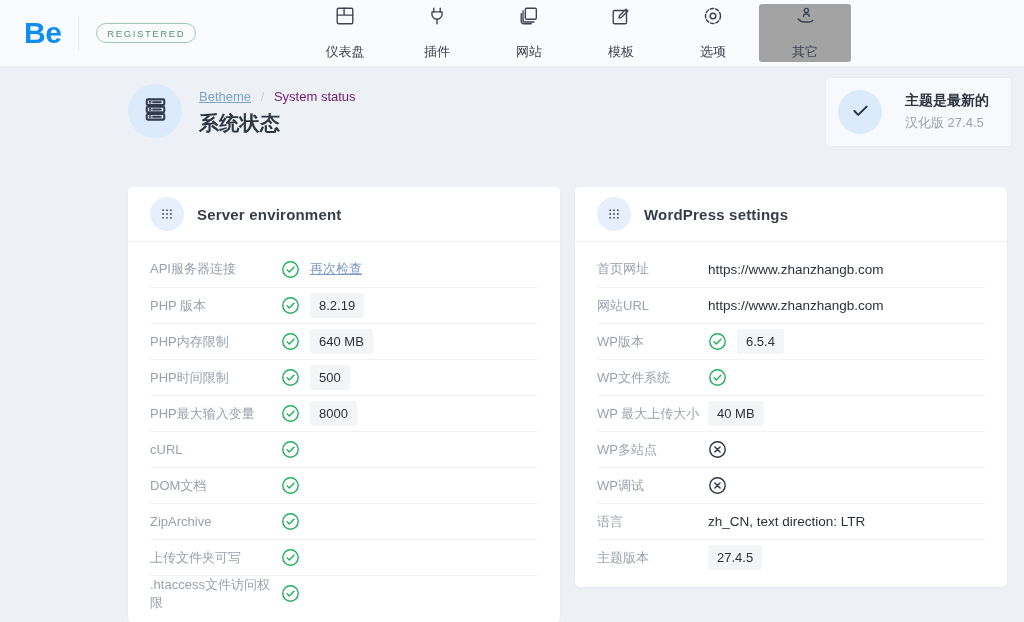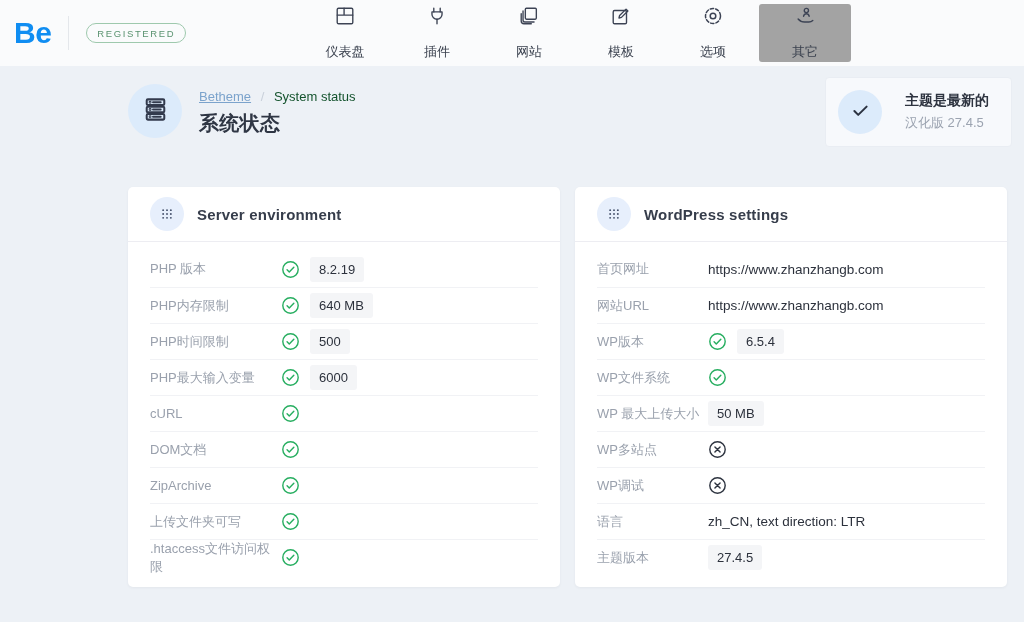--- a/index.html
+++ b/index.html
@@ -7,21 +7,21 @@
   body {
     font-family: "Liberation Sans", "DejaVu Sans", sans-serif;
     background:#edf1f6;
     color:#2c313c;
   }
   
   .topbar{
     height:66px; background:#fafbfc;
     display:flex; align-items:center; position:relative;
   }
-  .logo{ font-size:30px; font-weight:700; color:#0f8df2; margin-left:14px; letter-spacing:-.5px; cursor:pointer;}
+  .logo{ font-size:30px; font-weight:700; color:#0f8df2; margin-left:24px; letter-spacing:-.5px; cursor:pointer;}
   .logo-sep{ width:1px; height:34px; background:#e4e7eb; margin:0 17px; }
   .reg-badge{
     border:1px solid #9ec9ad; color:#59926f; font-size:9.5px; font-weight:400;
     letter-spacing:1.6px; padding:4px 10px 3px; border-radius:10px;
   }
   .main-nav{ position:absolute; right:173px; top:4px; height:58px; display:flex; }
   .nav-item{
     width:92px; height:58px; display:flex; flex-direction:column;
     align-items:center; justify-content:center; gap:16px;
     border-radius:3px; cursor:pointer;
@@ -32,21 +32,21 @@
   .nav-icon svg{ display:block; }
   
   .hero{ display:flex; align-items:flex-start; padding:18px 12px 0 128px; height:121px; }
   .hero-icon-circle{
     width:54px; height:54px; border-radius:50%; background:#dcebfb;
     display:flex; align-items:center; justify-content:center; margin-right:17px; flex-shrink:0;
   }
   .breadcrumb{ font-size:13px; margin-top:5px; }
   .breadcrumb a{ color:#7ba3cc; text-decoration:underline; cursor:pointer; }
   .breadcrumb .bc-sep{ color:#c9d0da; margin:0 6px; }
-  .breadcrumb .bc-current{ color:#14532d; }
+  .breadcrumb .bc-current{ color:#701a75; }
   .page-title{ font-size:20px; font-weight:600; color:#2f3644; margin-top:6px; letter-spacing:.3px; }
   .status-card{
     margin-left:auto; margin-top:-7px; width:187px; min-height:70px;
     background:#f7f9fc; border:1px solid #e9edf3; border-radius:4px;
     display:flex; align-items:center; gap:23px; padding:10px 12px;
   }
   .status-circle{
     width:44px; height:44px; border-radius:50%; background:#dcebfb;
     display:flex; align-items:center; justify-content:center; flex-shrink:0;
   }
@@ -191,20 +191,30 @@
             <circle cx="15.5" cy="10" r="1.35"></circle>
             <circle cx="4.5" cy="15.5" r="1.35"></circle>
             <circle cx="10" cy="15.5" r="1.35"></circle>
             <circle cx="15.5" cy="15.5" r="1.35"></circle>
           </svg>
         </span>
          <span class="card-title" data-name="panel-title">Server environment</span>
        </header>
        <div class="rows" data-name="panel-rows">
         <div class="row" data-name="table-row">
+          <span class="row-label" data-name="row-label">API服务器连接</span>
+          <span class="status-icon" data-name="check-icon">
+            <svg width="19" height="19" viewBox="0 0 20 20" fill="none" stroke="#27ae60" stroke-width="1.5" stroke-linecap="round" stroke-linejoin="round">
+              <circle cx="10" cy="10" r="8.1"></circle>
+              <path d="M6.4 10.3l2.3 2.3 4.8-4.9"></path>
+            </svg>
+          </span>
+          <a class="row-link" data-name="recheck-link">再次检查</a>
+        </div>
+        <div class="row" data-name="table-row">
           <span class="row-label" data-name="row-label">PHP 版本</span>
           <span class="status-icon" data-name="check-icon">
             <svg width="19" height="19" viewBox="0 0 20 20" fill="none" stroke="#27ae60" stroke-width="1.5" stroke-linecap="round" stroke-linejoin="round">
               <circle cx="10" cy="10" r="8.1"></circle>
               <path d="M6.4 10.3l2.3 2.3 4.8-4.9"></path>
             </svg>
           </span>
           <span class="row-badge" data-name="row-value-badge">8.2.19</span>
         </div>
         <div class="row" data-name="table-row">
@@ -228,21 +238,21 @@
           <span class="row-badge" data-name="row-value-badge">500</span>
         </div>
         <div class="row" data-name="table-row">
           <span class="row-label" data-name="row-label">PHP最大输入变量</span>
           <span class="status-icon" data-name="check-icon">
             <svg width="19" height="19" viewBox="0 0 20 20" fill="none" stroke="#27ae60" stroke-width="1.5" stroke-linecap="round" stroke-linejoin="round">
               <circle cx="10" cy="10" r="8.1"></circle>
               <path d="M6.4 10.3l2.3 2.3 4.8-4.9"></path>
             </svg>
           </span>
-          <span class="row-badge" data-name="row-value-badge">6000</span>
+          <span class="row-badge" data-name="row-value-badge">8000</span>
         </div>
         <div class="row" data-name="table-row">
           <span class="row-label" data-name="row-label">cURL</span>
           <span class="status-icon" data-name="check-icon">
             <svg width="19" height="19" viewBox="0 0 20 20" fill="none" stroke="#27ae60" stroke-width="1.5" stroke-linecap="round" stroke-linejoin="round">
               <circle cx="10" cy="10" r="8.1"></circle>
               <path d="M6.4 10.3l2.3 2.3 4.8-4.9"></path>
             </svg>
           </span>
         </div>
@@ -324,21 +334,21 @@
           <span class="row-label" data-name="row-label">WP文件系统</span>
           <span class="status-icon" data-name="check-icon">
             <svg width="19" height="19" viewBox="0 0 20 20" fill="none" stroke="#27ae60" stroke-width="1.5" stroke-linecap="round" stroke-linejoin="round">
               <circle cx="10" cy="10" r="8.1"></circle>
               <path d="M6.4 10.3l2.3 2.3 4.8-4.9"></path>
             </svg>
           </span>
         </div>
         <div class="row" data-name="table-row">
           <span class="row-label" data-name="row-label">WP 最大上传大小</span>
-          <span class="row-badge" data-name="row-value-badge">50 MB</span>
+          <span class="row-badge" data-name="row-value-badge">40 MB</span>
         </div>
         <div class="row" data-name="table-row">
           <span class="row-label" data-name="row-label">WP多站点</span>
           <span class="status-icon" data-name="cross-icon">
             <svg width="19" height="19" viewBox="0 0 20 20" fill="none" stroke="#2e3440" stroke-width="1.5" stroke-linecap="round">
               <circle cx="10" cy="10" r="8.1"></circle>
               <path d="M7.3 7.3l5.4 5.4M12.7 7.3l-5.4 5.4"></path>
             </svg>
           </span>
         </div>

